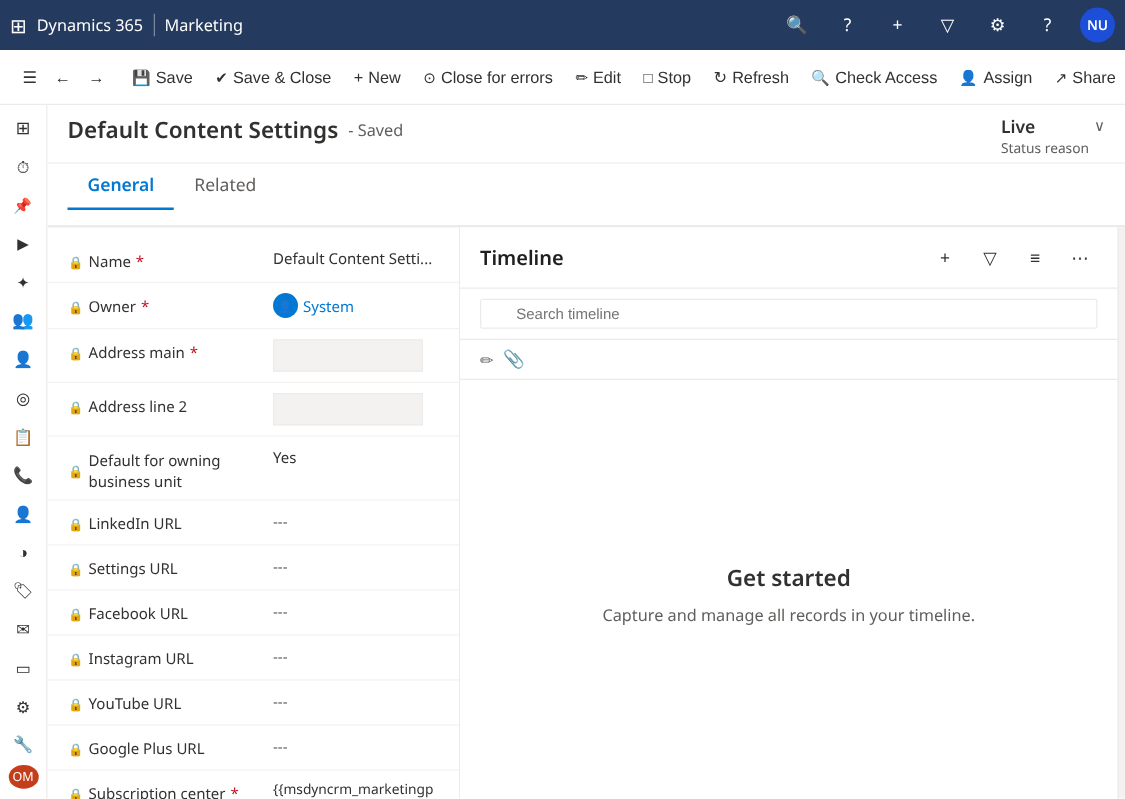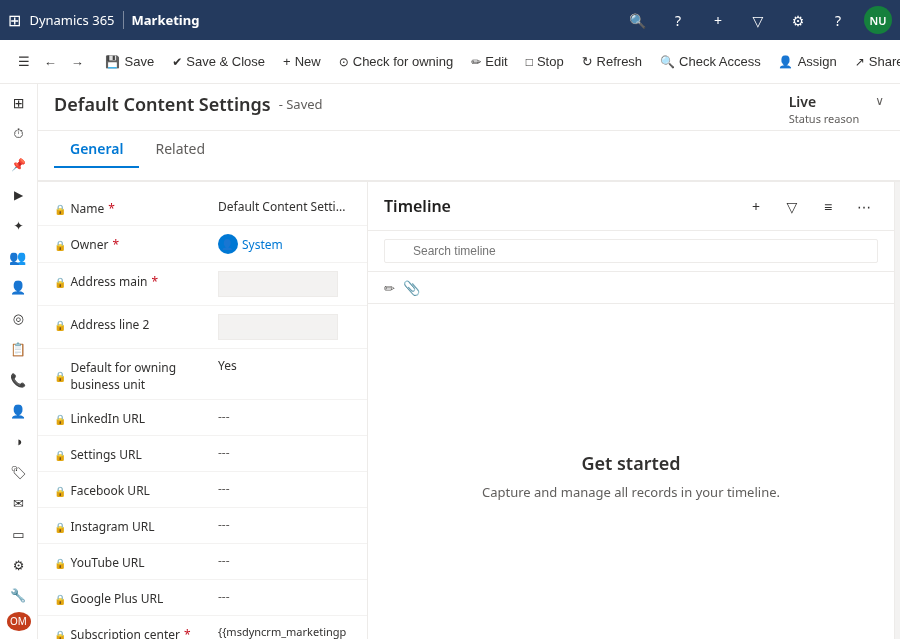--- a/index.html
+++ b/index.html
@@ -22,21 +22,20 @@
       align-items: center;
       gap: 8px;
       font-size: 13px;
       color: #fff;
     }
     .top-nav-logo .app-name {
       font-size: 13px;
       color: #fff;
       border-left: 1px solid rgba(255,255,255,0.4);
       padding-left: 8px;
-      font-weight: bold;
     }
     .top-nav-spacer { flex: 1; }
     .top-nav-icons {
       display: flex;
       align-items: center;
       gap: 12px;
     }
     .top-nav-icon {
       color: #fff;
       cursor: pointer;
@@ -44,21 +43,21 @@
       width: 28px;
       height: 28px;
       display: flex;
       align-items: center;
       justify-content: center;
       border-radius: 2px;
     }
     .nav-avatar {
       width: 28px;
       height: 28px;
-      background: #15803d;
+      background: #1d4ed8;
       border-radius: 50%;
       display: flex;
       align-items: center;
       justify-content: center;
       font-size: 11px;
       color: #fff;
       font-weight: 600;
     }
 
     
@@ -111,21 +110,21 @@
       gap: 8px;
     }
     .page-subtitle {
       font-size: 12px;
       color: #605e5c;
       margin-top: 2px;
     }
     .status-area {
       display: flex;
       align-items: flex-start;
-      gap: 16px;
+      gap: 4px;
       cursor: pointer;
     }
     .status-label {
       font-size: 11px;
       color: #605e5c;
     }
     .status-value {
       font-size: 14px;
       font-weight: 600;
       color: #323130;
@@ -389,21 +388,21 @@
   <button class="cmd-btn">
     <span style="font-size:12px;">✔</span>
     <span>Save &amp; Close</span>
   </button>
   <button class="cmd-btn">
     <span>+</span>
     <span>New</span>
   </button>
   <button class="cmd-btn">
     <span style="font-size:12px;">⊙</span>
-    <span>Check for owning</span>
+    <span>Close for errors</span>
   </button>
   <button class="cmd-btn">
     <span style="font-size:12px;">✏</span>
     <span>Edit</span>
   </button>
   <button class="cmd-btn">
     <span style="font-size:12px;">□</span>
     <span>Stop</span>
   </button>
   <button class="cmd-btn">

